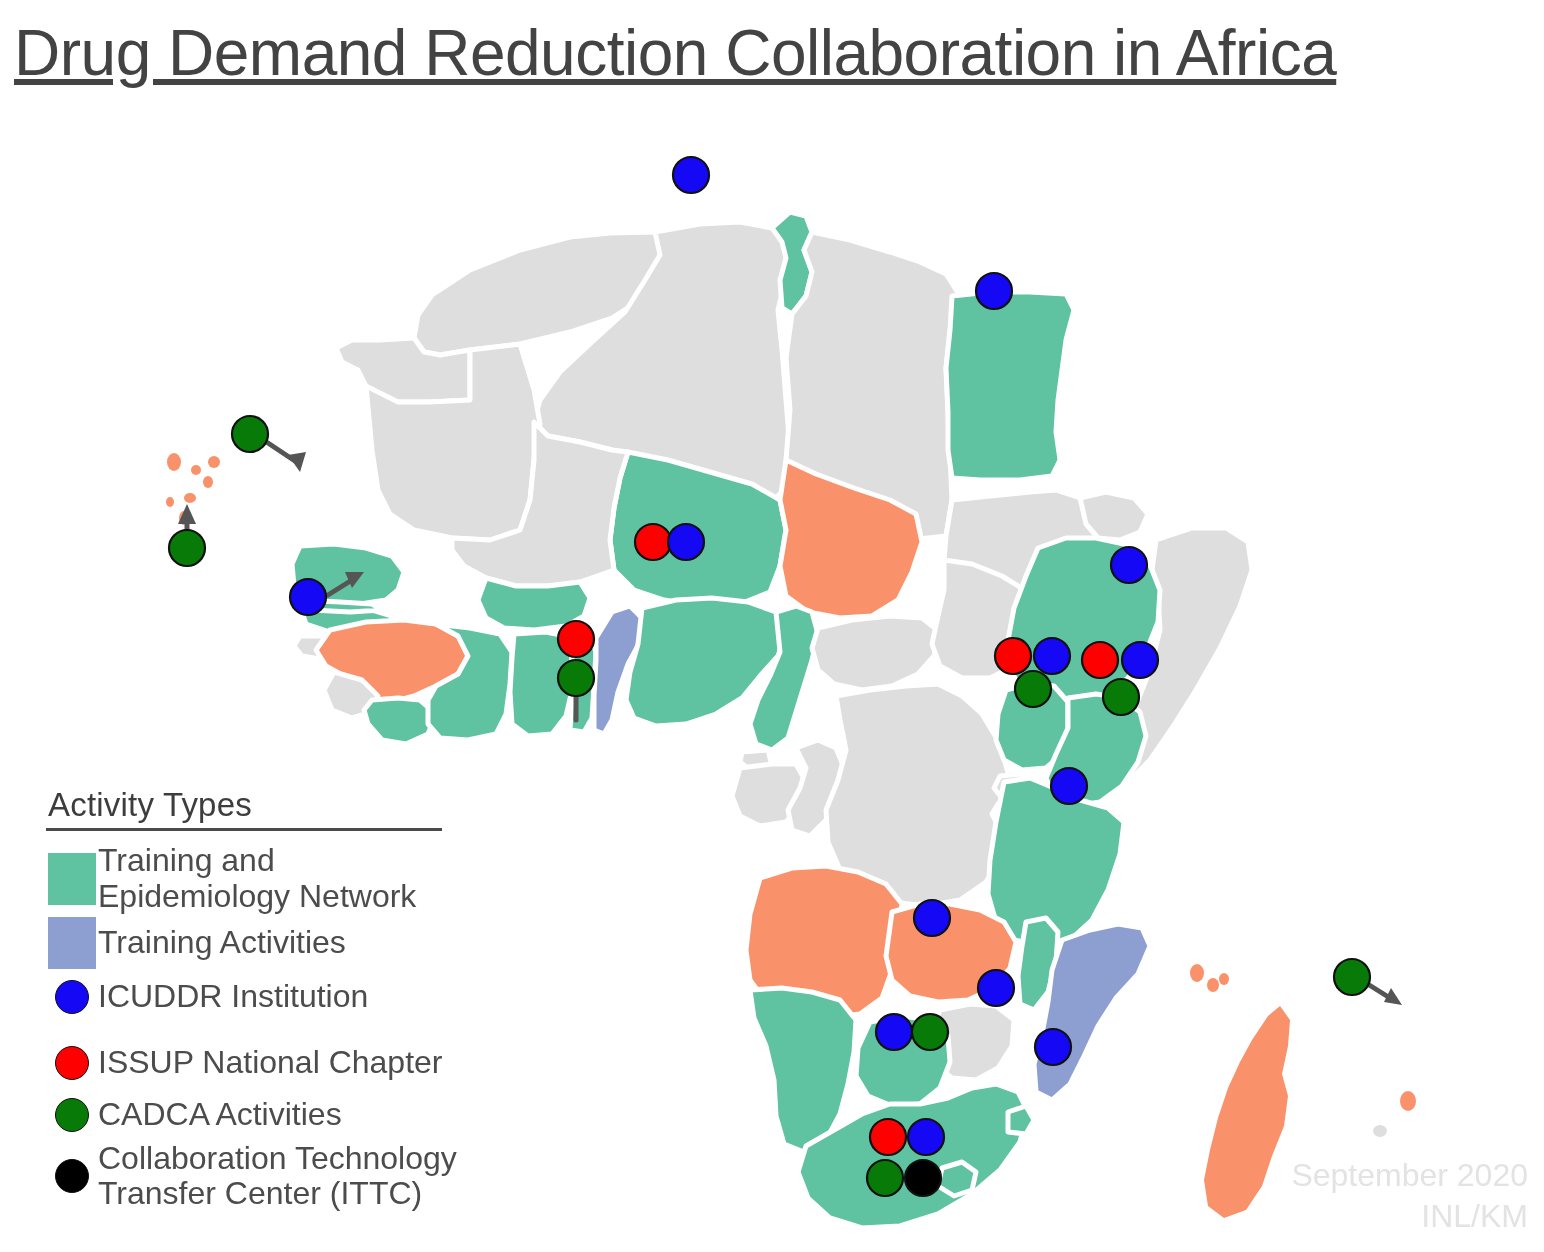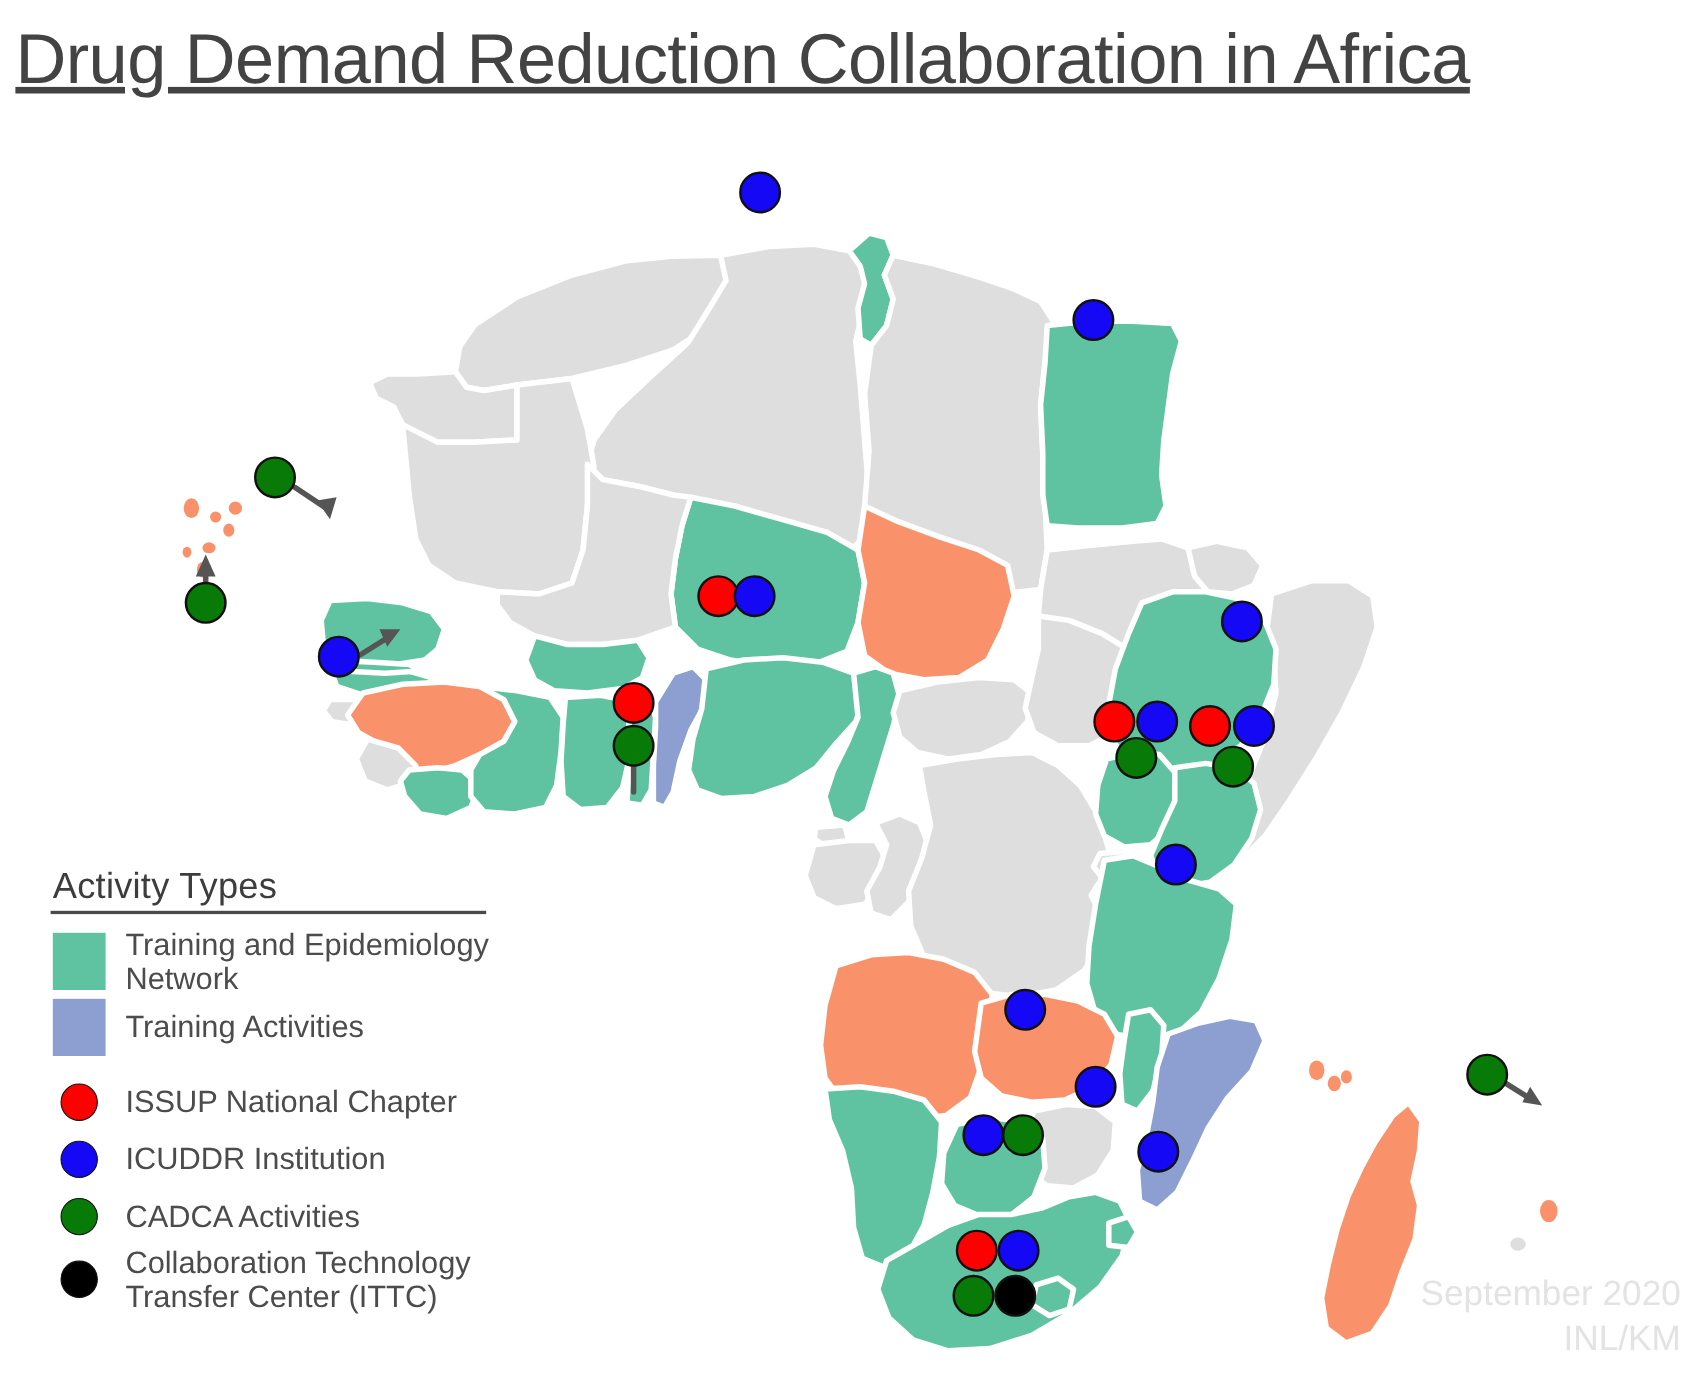--- a/index.html
+++ b/index.html
@@ -40,21 +40,21 @@
   .sw-teal{background:#5fc2a0;}
   .sw-orange{background:#f9916a;}
   .sw-purple{background:#8c9fd0;}
   .dotwrap{width:48px;flex:0 0 48px;margin-left:8px;display:flex;align-items:center;justify-content:center;}
   .dot{width:34px;height:34px;border-radius:50%;border:1.5px solid #111;box-sizing:border-box;}
   .d-red{background:#fe0000;}
   .d-blue{background:#1408f5;}
   .d-green{background:#087a08;}
   .d-black{background:#000000;}
   .legend-label{
-    font-size:28px;color:#4c4c4c;margin-left:18px;line-height:1.12;
+    font-size:32px;color:#4c4c4c;margin-left:2px;line-height:1.12;
     font-weight:400;
   }
   .legend-swatch-item{display:flex;align-items:center;min-height:56px;}
   .legend-dot-item{display:flex;align-items:center;min-height:52px;}
 
   
   #watermark{
     position:absolute;right:16px;bottom:16px;text-align:right;
     color:#e3e3e3;font-size:32px;line-height:1.26;font-weight:400;
   }
@@ -200,32 +200,32 @@
     <div class="swatch sw-teal"></div>
     <div class="legend-label">Training and Epidemiology Network</div>
   </div>
 
 
   <div class="legend-swatch-item">
     <div class="swatch sw-purple"></div>
     <div class="legend-label">Training Activities</div>
   </div>
 
+  <div class="legend-dot-item">
+    <div class="dotwrap">
+        <span class="dot d-blue"></span>
+      </div>
+    <div class="legend-label">ICUDDR Institution</div>
+  </div>
+
   <div class="legend-dot-item" style="margin-top:14px">
     <div class="dotwrap">
         <span class="dot d-red"></span>
       </div>
     <div class="legend-label">ISSUP National Chapter</div>
-  </div>
-
-  <div class="legend-dot-item">
-    <div class="dotwrap">
-        <span class="dot d-blue"></span>
-      </div>
-    <div class="legend-label">ICUDDR Institution</div>
   </div>
 
   <div class="legend-dot-item">
     <div class="dotwrap">
         <span class="dot d-green"></span>
       </div>
     <div class="legend-label">CADCA Activities</div>
   </div>
 
   <div class="legend-dot-item">

